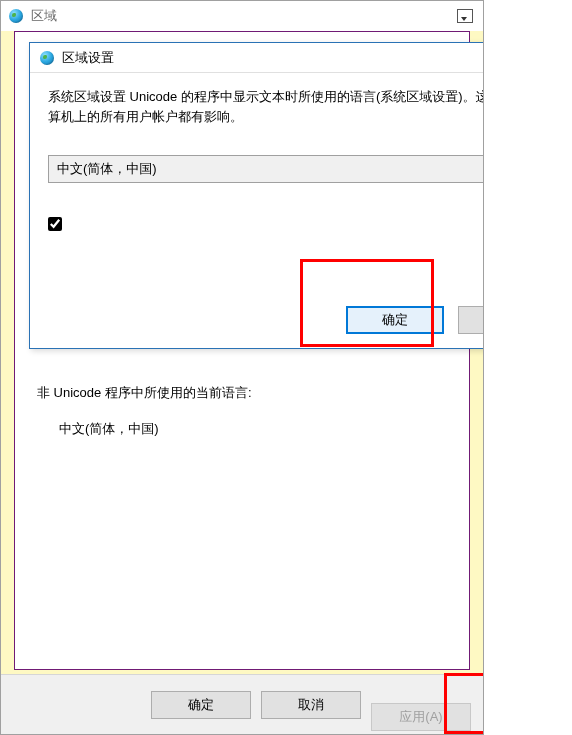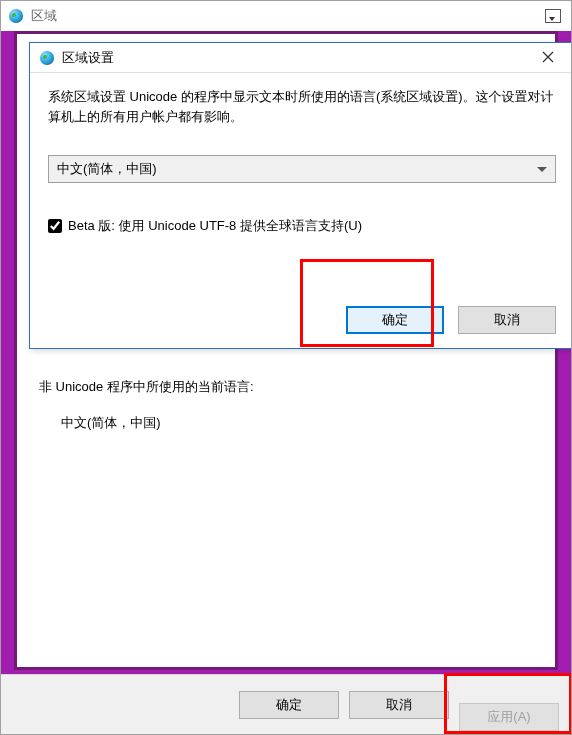--- a/index.html
+++ b/index.html
@@ -5,24 +5,24 @@
   * { box-sizing: border-box; }
   html, body {
     margin: 0; padding: 0;
     font-family: "Microsoft YaHei", "Segoe UI", Tahoma, sans-serif;
     font-size: 13px;
     color: #000;
     background: #fff;
   }
   .parent-window {
     position: relative;
-    width: 572px;
+    width: 484px;
     height: 735px;
     border: 1px solid #a0a0a0;
-    background: #a21caf;
+    background: #fef9c3;
     overflow: hidden;
   }
   .parent-titlebar {
     height: 30px;
     display: flex;
     align-items: center;
     padding: 0 6px;
     background: #fff;
     color: #666;
     font-size: 13px;
@@ -39,23 +39,23 @@
     position: relative;
   }
   .globe-icon::after {
     content: ""; position: absolute; left: 3px; top: 4px; width: 4px; height: 4px;
     background: #4db24d; border-radius: 50% 30% 50% 40%;
   }
 
   .parent-body {
     position: absolute;
     left: 13px; right: 13px; top: 30px; bottom: 64px;
-    border: 3px solid #701a75;
-    background: #fff;
-    padding: 6px 22px 14px 22px;
+    border: 1px solid #701a75;
+    background: #fff;
+    padding: 14px 22px 14px 22px;
   }
 
   .non-unicode-label {
     margin-top: 338px;
     font-size: 13px;
   }
   .non-unicode-value {
     margin-top: 18px;
     margin-left: 22px;
     font-size: 13px;
@@ -269,21 +269,20 @@
       </button>
     </div>
     <div class="child-body">
       <div class="desc-text">系统区域设置 Unicode 的程序中显示文本时所使用的语言(系统区域设置)。这个设置对计算机上的所有用户帐户都有影响。</div>
       <div class="locale-select">
         <span>中文(简体，中国)</span>
         <span class="chevron-down"></span>
       </div>
       <label class="beta-row">
         <input type="checkbox" checked="" style="">
-        <span>Beta 版: 使用 Unicode UTF-8 提供全球语言支持(U)</span>
       </label>
     </div>
     <div class="child-footer">
       <button class="primary">确定</button>
       <button>取消</button>
     </div>
   </div>
 
   <div class="annot top"></div>
   <div class="annot bottom"></div>

